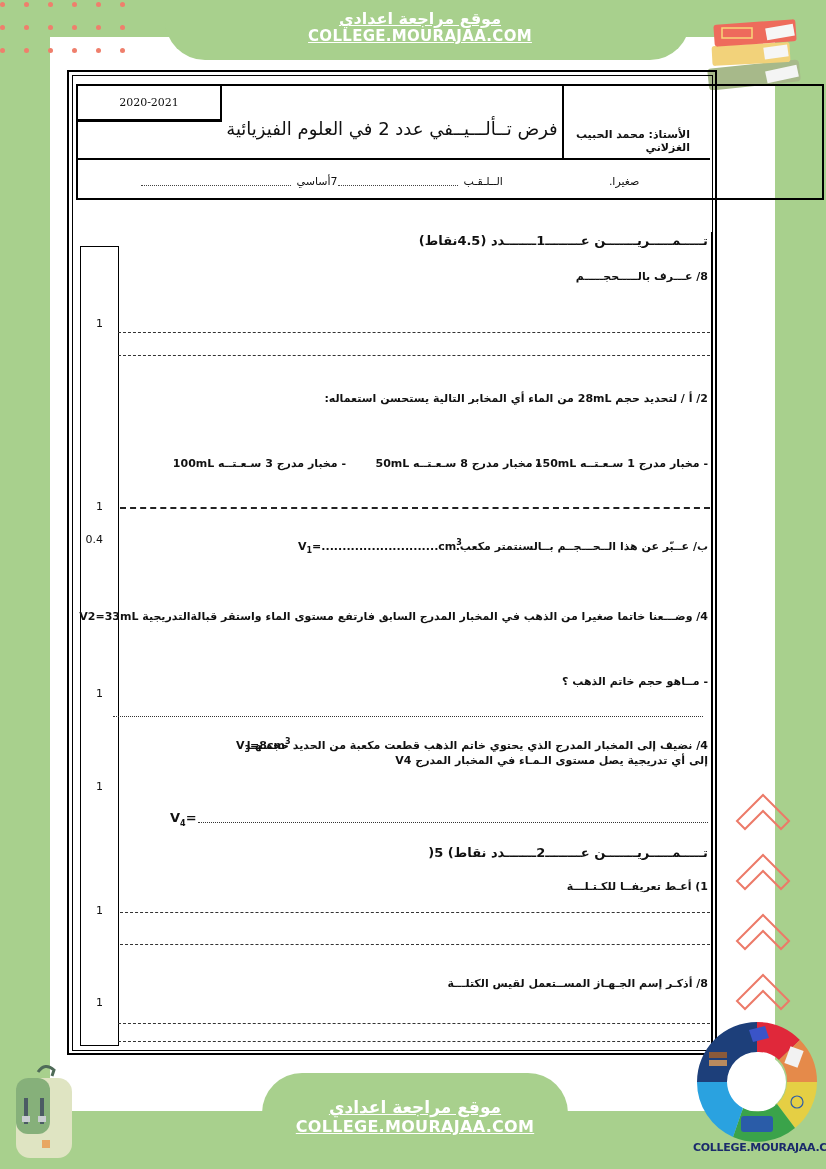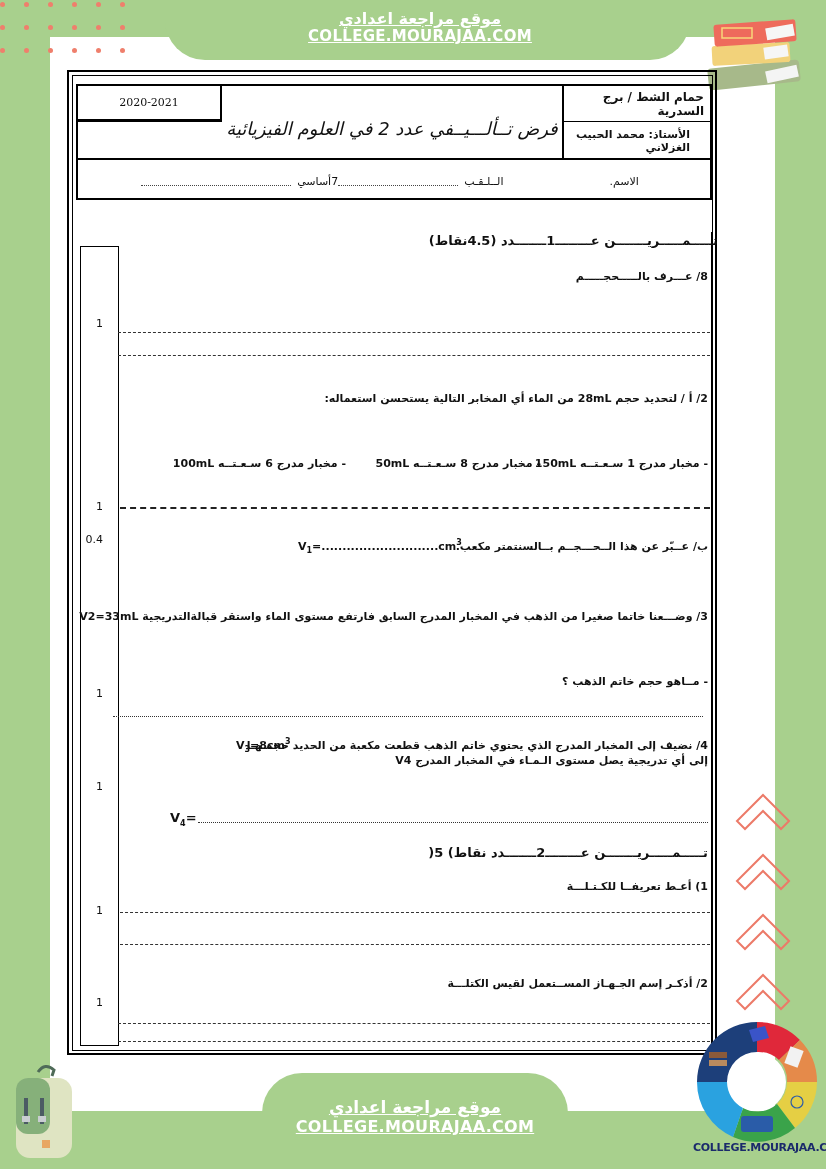--- a/index.html
+++ b/index.html
@@ -36,27 +36,27 @@
   .frame-outer {
     position:absolute; left:67px; top:70px; width:650px; height:985px;
     border:2px solid #000; box-sizing:border-box;
   }
   .frame-inner {
     position:absolute; left:72px; top:75px; width:641px; height:976px;
     border:1px solid #000; box-sizing:border-box;
   }
   
   .hdr {
-    position:absolute; left:76px; top:84px; width:636px; height:116px;
+    position:absolute; left:76px; top:84px; width:748px; height:116px;
     border:2px solid #000; box-sizing:border-box;
   }
   .hdr .cell { position:absolute; box-sizing:border-box; display:flex; align-items:center; justify-content:center; }
   .c-year { left:0; top:0; width:144px; height:36px; border-right:2px solid #000; border-bottom:3px solid #000; font-family:"DejaVu Serif", serif; font-size:11px; }
   .c-level { left:0; top:36px; width:144px; height:37px; border-right:2px solid #000; font-size:14px; direction:rtl; }
-  .c-title { left:144px; top:0; width:342px; height:73px; border-right:2px solid #000; font-size:18px; direction:rtl; align-items:flex-start; padding-top:12px;font-style:italic; }
+  .c-title { left:144px; top:0; width:342px; height:73px; border-right:2px solid #000; font-size:18px; direction:rtl; align-items:flex-start; padding-top:12px; }
   .c-school { left:486px; top:0; width:146px; height:36px; border-bottom:1px solid #000; font-size:12px; font-weight:bold; direction:rtl; justify-content:flex-end; padding-right:6px; }
   .c-teacher { left:486px; top:36px; width:146px; height:37px; font-size:11px; font-weight:bold; direction:rtl; justify-content:flex-end; padding-right:20px; }
   .hdr-sep { position:absolute; left:0; top:72px; width:632px; height:0; border-top:2px solid #000; }
   .c-name { left:0; top:74px; width:632px; height:38px; font-size:11px; direction:rtl; justify-content:flex-start; align-items:flex-start; padding:4px 8px 0 0; }
   .c-name .lab { margin-left:6px; }
   .dotfill { display:inline-block; border-bottom:1px dotted #444; height:8px; vertical-align:baseline; }
 
   
   .score-col {
     position:absolute; left:80px; top:246px; width:39px; height:800px;
@@ -129,78 +129,77 @@
   <rect x="66" y="16" width="28" height="12" fill="#f6f6f6" transform="rotate(-10 80 22)"></rect>
   <rect x="22" y="18" width="30" height="10" fill="none" stroke="#f8d77a" stroke-width="1.5"></rect>
 </svg>
 
 <div class="frame-outer"></div>
 <div class="frame-inner"></div>
 
 <div class="hdr">
   <div class="cell c-year">2020-2021</div>
   <div class="cell c-title">فرض تــألـــيــفي عدد 2   في العلوم الفيزيائية</div>
-  <div class="cell c-school">حمام الشط / برج السدرية</div>
   <div class="cell c-teacher">الأستاذ: محمد الحبيب الغزلاني</div>
   <div class="hdr-sep"></div>
   <div class="cell c-name">
-    <span class="lab">الاسم.</span>
+    <span class="lab">صغيرا.</span>
     <span style="display:inline-block;width:100px"></span>
     <span class="lab">الــلـقـب</span>
     <span class="dotfill" style="width:120px"></span>
     <span class="lab">7أساسي</span>
     <span class="dotfill" style="width:150px"></span>
   </div>
 </div>
 
 <div class="score-col"></div>
 <div class="right-rule"></div>
 <div class="score" style="top:317px"><span>1</span></div>
 <div class="score" style="top:500px"><span>1</span></div>
 <div class="score" style="top:533px"><span>0.4</span></div>
 <div class="score" style="top:687px"><span>1</span></div>
 <div class="score" style="top:780px"><span>1</span></div>
 <div class="score" style="top:904px"><span>1</span></div>
 <div class="score" style="top:996px"><span>1</span></div>
 
-<div class="line big" style="right:108px;top:233px">تـــــمـــــريـــــــن عــــــــ1ـــــــدد (4.5نقاط)</div>
+<div class="line big" style="right:118px;top:233px">تـــــمـــــريـــــــن عــــــــ1ـــــــدد (4.5نقاط)</div>
 <div class="line" style="right:118px;top:270px">8/ عـــرف بالـــــحجـــــم</div>
 <div class="dash-line" style="left:118px;top:332px;width:592px"></div>
 <div class="dash-line" style="left:118px;top:355px;width:592px"></div>
 
 <div class="line" style="right:118px;top:392px">2/ أ / لتحديد حجم   28mL  من الماء أي المخابر التالية يستحسن استعماله:</div>
 <div class="line" style="right:118px;top:457px">- مخبار مدرج 1 سـعـتــه  150mL</div>
 <div class="line" style="right:285px;top:457px">- مخبار مدرج 8 سـعـتــه 50mL</div>
-<div class="line" style="right:480px;top:457px">- مخبار مدرج 6 سـعـتــه  100mL</div>
+<div class="line" style="right:480px;top:457px">- مخبار مدرج 3 سـعـتــه  100mL</div>
 <div class="dash-line heavy" style="left:120px;top:507px;width:590px"></div>
 
 <div class="line" style="right:118px;top:540px">ب/ عــبّر عن هذا الــحـــجــم بــالسنتمتر مكعب.</div>
 <div class="line ltr" style="left:298px;top:538px">
   <span>V</span><span class="sub">1</span><span>=............................cm</span><span class="sup">3</span>
 </div>
 
-<div class="line" style="right:118px;top:610px">3/ وضـــعنا خاتما صغيرا من الذهب في المخبار المدرج السابق فارتفع مستوى الماء واستقر قبالةالتدريجية V2=33mL</div>
+<div class="line" style="right:118px;top:610px">4/ وضـــعنا خاتما صغيرا من الذهب في المخبار المدرج السابق فارتفع مستوى الماء واستقر قبالةالتدريجية V2=33mL</div>
 <div class="line" style="right:118px;top:675px">- مــاهو حجم خاتم الذهب ؟</div>
 <div class="dot-line" style="left:113px;top:716px;width:590px"></div>
 
 <div class="line" style="right:118px;top:739px">4/ نضيف إلى المخبار المدرج الذي يحتوي خاتم الذهب  قطعت مكعبة من الحديد حجمـهـا</div>
 <div class="line ltr" style="left:236px;top:737px">
   <span>V</span><span class="sub">3</span><span>=8cm</span><span class="sup">3</span>
 </div>
 <div class="line" style="right:118px;top:754px">إلى أي تدريجية يصل مستوى الـمـاء في المخبار المدرج V4</div>
 <div class="line ltr big" style="left:170px;top:810px">
   <span>V</span><span class="sub">4</span><span>=</span>
 </div>
 <div class="dot-line" style="left:198px;top:822px;width:510px"></div>
 
 <div class="line big" style="right:118px;top:845px">تـــــمـــــريـــــــن عــــــــ2ـــــــدد نقاط) 5(</div>
 <div class="line" style="right:118px;top:880px">1) أعـط تعريفــا للكـتـلـــة</div>
 <div class="dash-line" style="left:120px;top:912px;width:590px"></div>
 <div class="dash-line" style="left:120px;top:944px;width:590px"></div>
-<div class="line" style="right:118px;top:977px">2/ أذكـر إسم الجـهـاز المســتعمل لقيس الكتلـــة</div>
+<div class="line" style="right:118px;top:977px">8/ أذكـر إسم الجـهـاز المســتعمل لقيس الكتلـــة</div>
 <div class="dash-line" style="left:118px;top:1023px;width:592px"></div>
 <div class="dash-line" style="left:118px;top:1041px;width:592px"></div>
 
 <svg class="chevrons" viewBox="0 0 60 240">
   <g fill="none" stroke="#ec7a68" stroke-width="2">
     <path d="M30 2 L56 28 L48 36 L30 18 L12 36 L4 28 Z"></path>
     <path d="M30 62 L56 88 L48 96 L30 78 L12 96 L4 88 Z"></path>
     <path d="M30 122 L56 148 L48 156 L30 138 L12 156 L4 148 Z"></path>
     <path d="M30 182 L56 208 L48 216 L30 198 L12 216 L4 208 Z"></path>
   </g>

